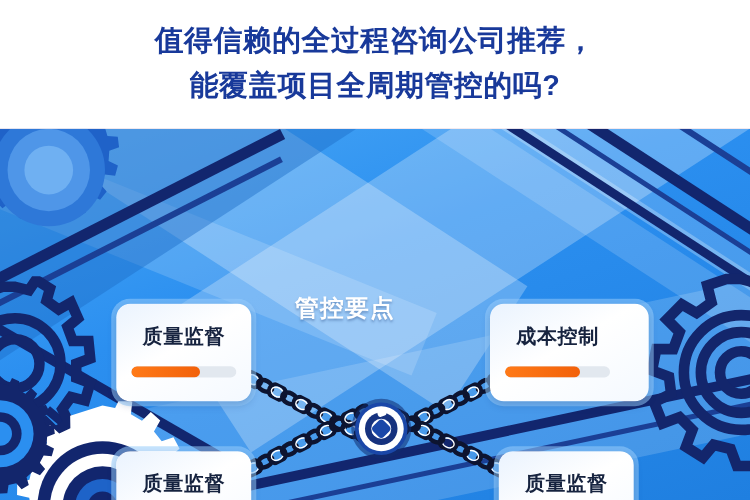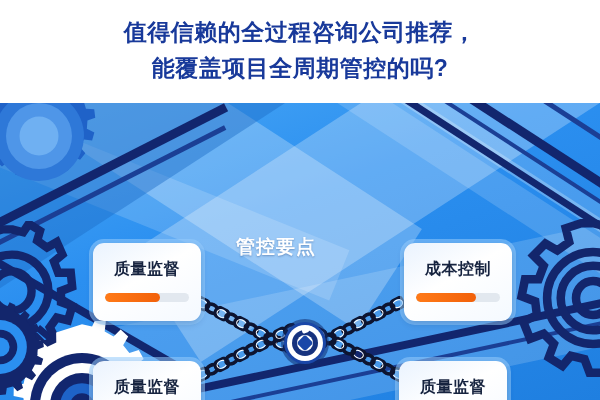--- a/index.html
+++ b/index.html
@@ -140,21 +140,21 @@
     position: absolute;
     width: 108px;
     height: 78px;
     border-radius: 11px;
     background: linear-gradient(150deg, #eaf3fe 0%, #ffffff 45%, #f4f9ff 100%);
     box-shadow: 0 3px 7px rgba(8,40,100,0.22),
                 0 0 0 4px rgba(152,206,253,0.55);
     z-index: 30;
   }
   .card.c1 { left: 93px;  top: 140px; }
-  .card.c2 { left: 404px; top: 140px; }
+  .card.c2 { left: 392px; top: 140px; padding-left: 19px; }
   .card.c3 { left: 93px;  top: 258px; }
   .card.c4 { left: 399px; top: 258px; }
 
   .card-title {
     position: absolute;
     left: 0; top: 16px;
     width: 108px;
     text-align: center;
     font-size: 16px;
     font-weight: bold;

